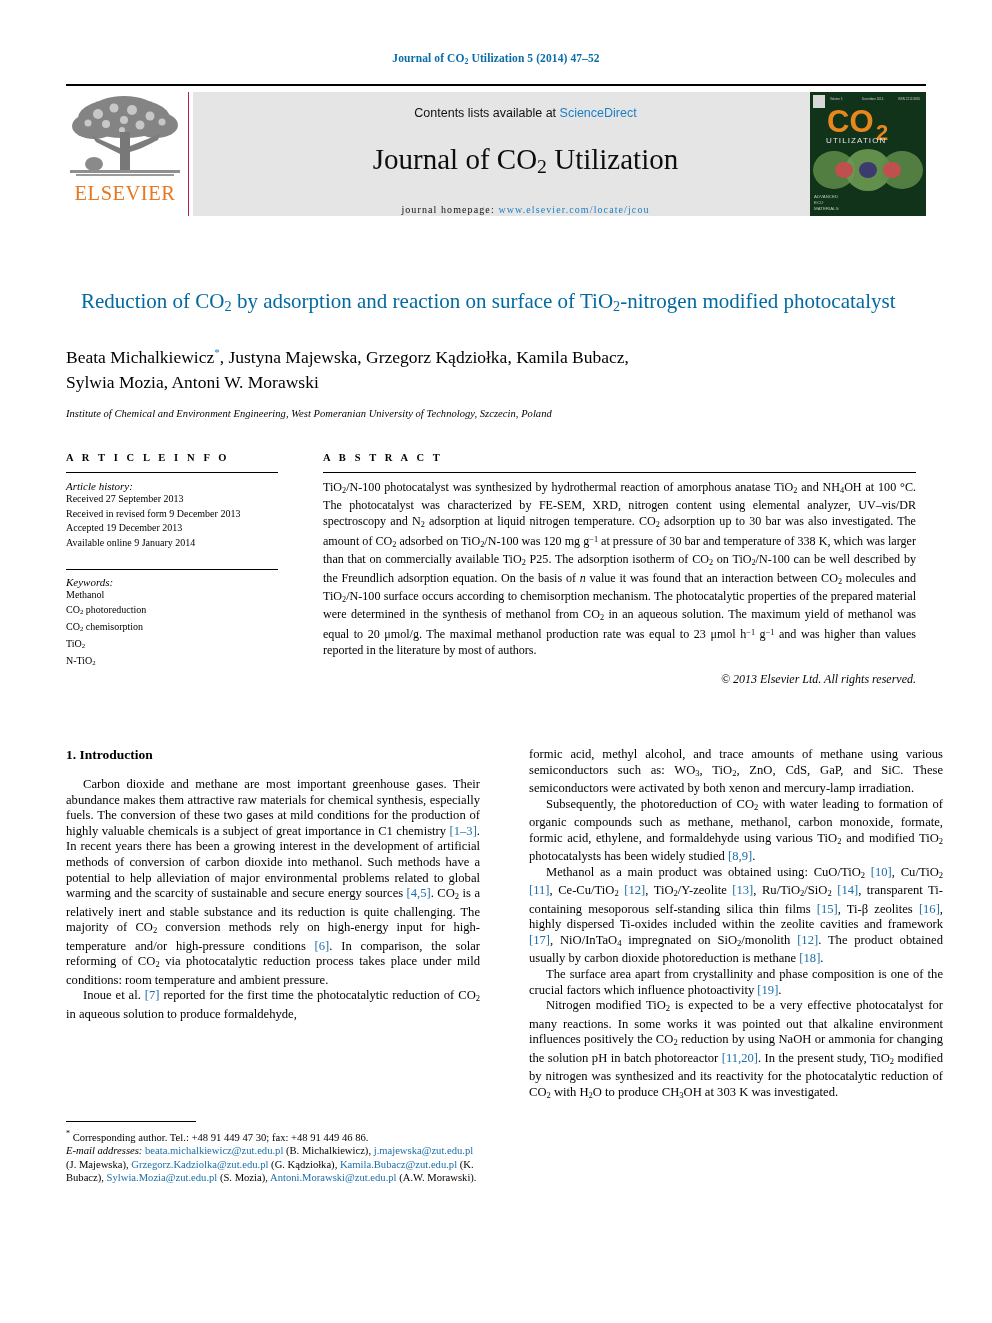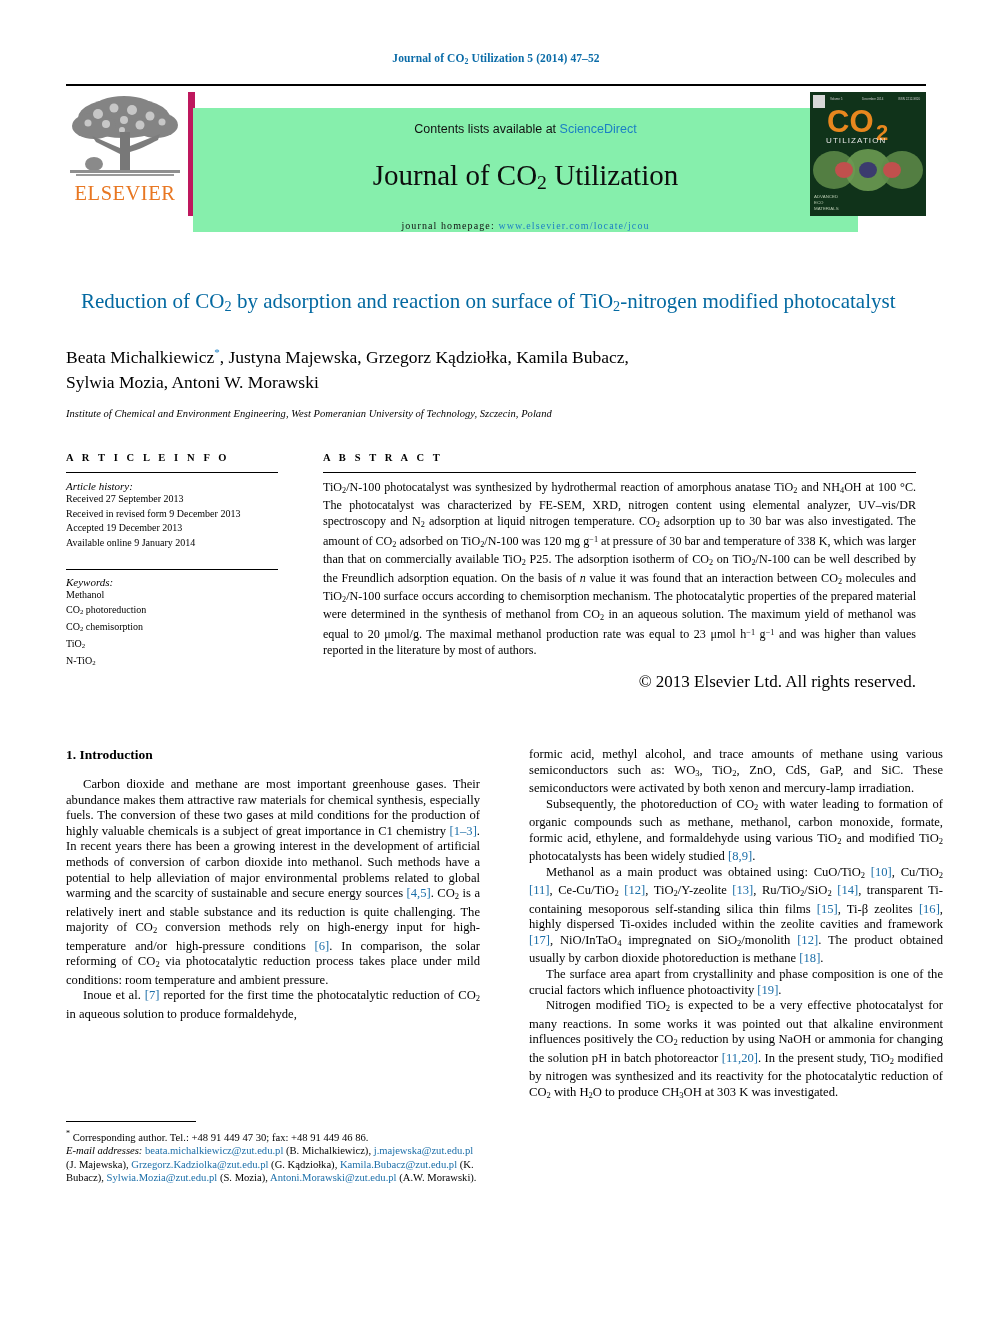--- a/index.html
+++ b/index.html
@@ -48,41 +48,40 @@
     position: relative;
     height: 132px;
     padding-top: 6px;
   }
   .elsevier-logo {
     position: absolute;
     left: 0px;
     top: 6px;
     width: 122px;
     height: 124px;
-    border-right: 7px solid #be185d;
+    border-right: 1px solid #be185d;
   }
   .tree-wrap { width: 118px; height: 92px; }
   .elsevier-word {
     font-family: "Liberation Serif", serif;
     font-size: 20.5px;
     letter-spacing: .5px;
     color: #E87722;
     text-align: center;
     width: 118px;
     margin-top: -2px;
   }
   .mast-center {
     position: absolute;
     left: 127px;
     top: 6px;
     width: 665px;
     height: 124px;
-    background: #86efac;
+    background: #e5e5e5;
     text-align: center;
-    margin-top: 16px;
   }
   .mast-contents {
     font-family: "Liberation Sans", sans-serif;
     font-size: 12.5px;
     padding-top: 14px;
     color: #111;
   }
   .mast-contents .sd { color: #1b7fc4; }
   .mast-title {
     font-family: "Liberation Serif", serif;
@@ -173,24 +172,25 @@
   .kw-rule { border-top: 1.6px solid #000; width: 212px; margin-bottom: 6px; }
 
   .abstract-body {
     font-size: 12.1px;
     line-height: 15.4px;
     text-align: justify;
     width: 593px;
     color: #000;
   }
   .copyright {
-    font-size: 17px;
+    font-size: 12px;
     text-align: right;
     width: 593px;
     margin-top: 13px;
+    font-style: italic;
   }
 
   
   .body-cols {
     position: absolute;
     left: 66px;
     top: 747px;
     width: 860px;
     display: flex;
     gap: 49px;

